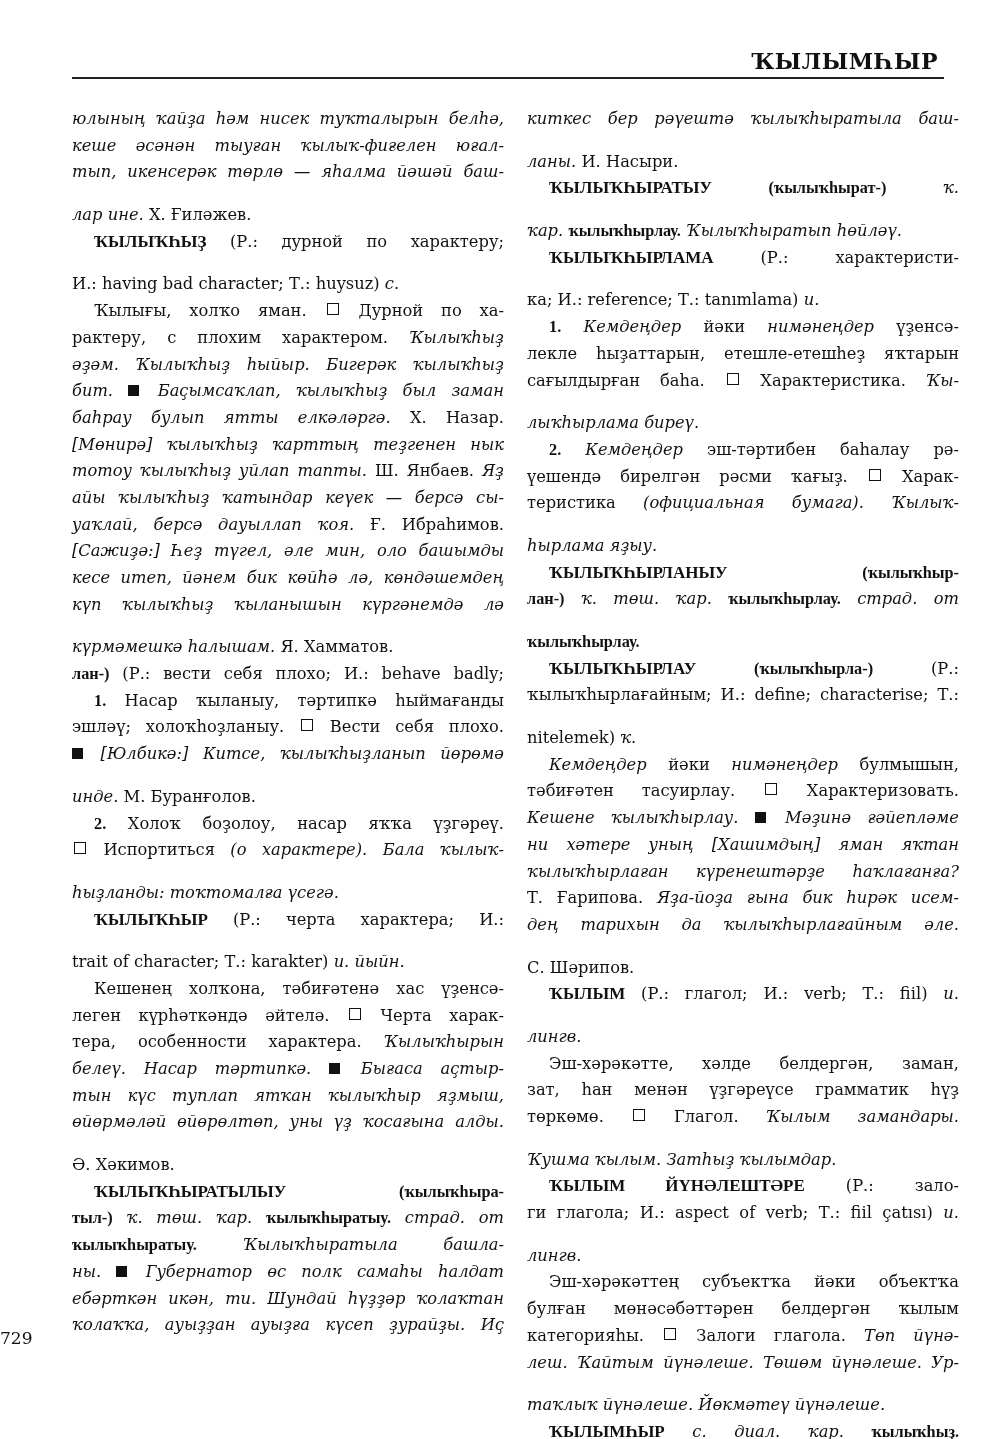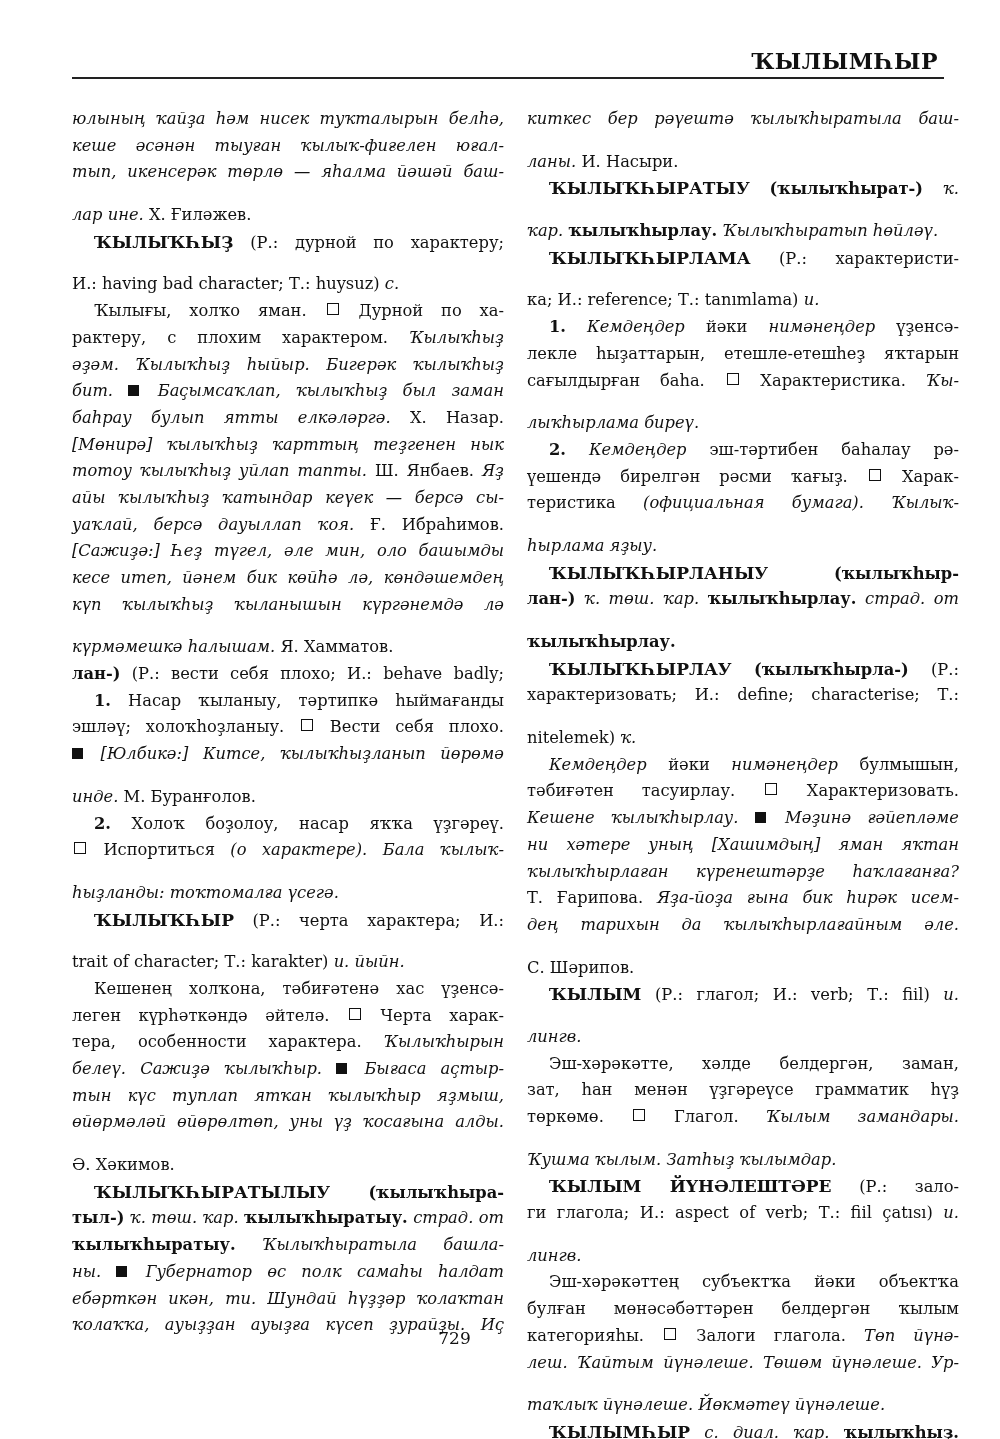--- a/index.html
+++ b/index.html
@@ -8,25 +8,25 @@
   .running-head { position: absolute; top: 48px; right: 62px; font-weight: bold;
                   font-size: 22px; letter-spacing: 0.5px; }
   .head-rule { position: absolute; top: 77px; left: 72px; width: 872px; height: 2px; background: #222; }
   .col { position: absolute; top: 106px; width: 432px; font-size: 16.3px; line-height: 26.7px; }
   .col.left { left: 72px; }
   .col.right { left: 527px; }
   .line { display: block; white-space: nowrap; text-align: justify; text-align-last: justify; height: 26.7px; overflow: visible; }
   .line.last { text-align-last: left; margin-top: 16px; }
   .ind { padding-left: 22px; }
   i { font-style: italic; }
-  b { font-weight: bold; }
+  b { font-weight: bold; font-family: Liberation Serif, serif; }
   .hw { font-weight: bold; font-size: 17px; }
   .sq { display: inline-block; width: 10px; height: 10px; border: 1.3px solid #111; vertical-align: 1px; margin: 0 2px; }
   .bsq { display: inline-block; width: 11px; height: 11px; background: #111; vertical-align: 0px; margin: 0 3px 0 0; }
-  .page-number { position: absolute; top: 1328px; left: 0; width: 909px; text-align: center; font-size: 17px; }
+  .page-number { position: absolute; top: 1328px; left: 0; width: 909px; text-align: left; font-size: 17px; }
 </style>
 </head>
 <body>
 
 <div class="running-head">ҠЫЛЫМҺЫР</div>
 <div class="head-rule"></div>
 
 <div class="col left" id="col-left">
     <span class="line"><i>юлының ҡайҙа һәм нисек туҡталырын белһә,</i></span>
     <span class="line"><i>кеше әсәнән тыуған ҡылыҡ-фиғелен юғал-</i></span>
@@ -53,21 +53,21 @@
     <span class="line"><span class="bsq"></span> <i>[Юлбикә:] Китсе, ҡылыҡһыҙланып йөрөмә</i></span>
     <span class="line last"><i>инде.</i> М. Буранғолов.</span>
     <span class="line ind"><b>2.</b> Холоҡ боҙолоу, насар яҡҡа үҙгәреү.</span>
     <span class="line"><span class="sq"></span> Испортиться <i>(о характере). Бала ҡылыҡ-</i></span>
     <span class="line last"><i>һыҙланды: тоҡтомалға үсегә.</i></span>
     <span class="line ind"><b class="hw">ҠЫЛЫҠҺЫР</b> (Р.: черта характера; И.:</span>
     <span class="line last">trait of character; Т.: karakter) <i>и. йыйн.</i></span>
     <span class="line ind">Кешенең холҡона, тәбиғәтенә хас үҙенсә-</span>
     <span class="line">леген күрһәткәндә әйтелә. <span class="sq"></span> Черта харак-</span>
     <span class="line">тера, особенности характера. <i>Ҡылыҡһырын</i></span>
-    <span class="line"><i>белеү. Сажиҙә ҡылыҡһыр.</i> <span class="bsq"></span> <i>Бығаса аҫтыр-</i></span>
+    <span class="line"><i>белеү. Насар тәртипкә.</i> <span class="bsq"></span> <i>Бығаса аҫтыр-</i></span>
     <span class="line"><i>тын күс туплап ятҡан ҡылыҡһыр яҙмыш,</i></span>
     <span class="line"><i>өйөрмәләй өйөрөлтөп, уны үҙ ҡосағына алды.</i></span>
     <span class="line last">Ә. Хәкимов.</span>
     <span class="line ind"><b class="hw">ҠЫЛЫҠҺЫРАТЫЛЫУ</b> <b>(ҡылыҡһыра-</b></span>
     <span class="line"><b>тыл-)</b> <i>ҡ. төш. ҡар.</i> <b>ҡылыҡһыратыу.</b> <i>страд. от</i></span>
     <span class="line"><b>ҡылыҡһыратыу.</b> <i>Ҡылыҡһыратыла башла-</i></span>
     <span class="line"><i>ны.</i> <span class="bsq"></span> <i>Губернатор өс полк самаһы һалдат</i></span>
     <span class="line"><i>ебәрткән икән, ти. Шундай һүҙҙәр ҡолаҡтан</i></span>
     <span class="line"><i>ҡолаҡҡа, ауыҙҙан ауыҙға күсеп ҙурайҙы. Иҫ</i></span>
   </div>
@@ -83,21 +83,21 @@
     <span class="line">сағылдырған баһа. <span class="sq"></span> Характеристика. <i>Ҡы-</i></span>
     <span class="line last"><i>лыҡһырлама биреү.</i></span>
     <span class="line ind"><b>2.</b> <i>Кемдеңдер</i> эш-тәртибен баһалау рә-</span>
     <span class="line">үешендә бирелгән рәсми ҡағыҙ. <span class="sq"></span> Харак-</span>
     <span class="line">теристика <i>(официальная бумага). Ҡылыҡ-</i></span>
     <span class="line last"><i>һырлама яҙыу.</i></span>
     <span class="line ind"><b class="hw">ҠЫЛЫҠҺЫРЛАНЫУ</b> <b>(ҡылыҡһыр-</b></span>
     <span class="line"><b>лан-)</b> <i>ҡ. төш. ҡар.</i> <b>ҡылыҡһырлау.</b> <i>страд. от</i></span>
     <span class="line last"><b>ҡылыҡһырлау.</b></span>
     <span class="line ind"><b class="hw">ҠЫЛЫҠҺЫРЛАУ</b> <b>(ҡылыҡһырла-)</b> (Р.:</span>
-    <span class="line">характеризовать; И.: define; characterise; Т.:</span>
+    <span class="line">ҡылыҡһырлағайным; И.: define; characterise; Т.:</span>
     <span class="line last">nitelemek) <i>ҡ.</i></span>
     <span class="line ind"><i>Кемдеңдер</i> йәки <i>нимәнеңдер</i> булмышын,</span>
     <span class="line">тәбиғәтен тасуирлау. <span class="sq"></span> Характеризовать.</span>
     <span class="line"><i>Кешене ҡылыҡһырлау.</i> <span class="bsq"></span> <i>Мәҙинә ғәйепләме</i></span>
     <span class="line"><i>ни хәтере уның [Хашимдың] яман яҡтан</i></span>
     <span class="line"><i>ҡылыҡһырлаған күренештәрҙе һаҡлағанға?</i></span>
     <span class="line">Т. Ғарипова. <i>Яҙа-йоҙа ғына бик һирәк исем-</i></span>
     <span class="line"><i>дең тарихын да ҡылыҡһырлағайным әле.</i></span>
     <span class="line last">С. Шәрипов.</span>
     <span class="line ind"><b class="hw">ҠЫЛЫМ</b> (Р.: глагол; И.: verb; Т.: fiil) <i>и.</i></span>

